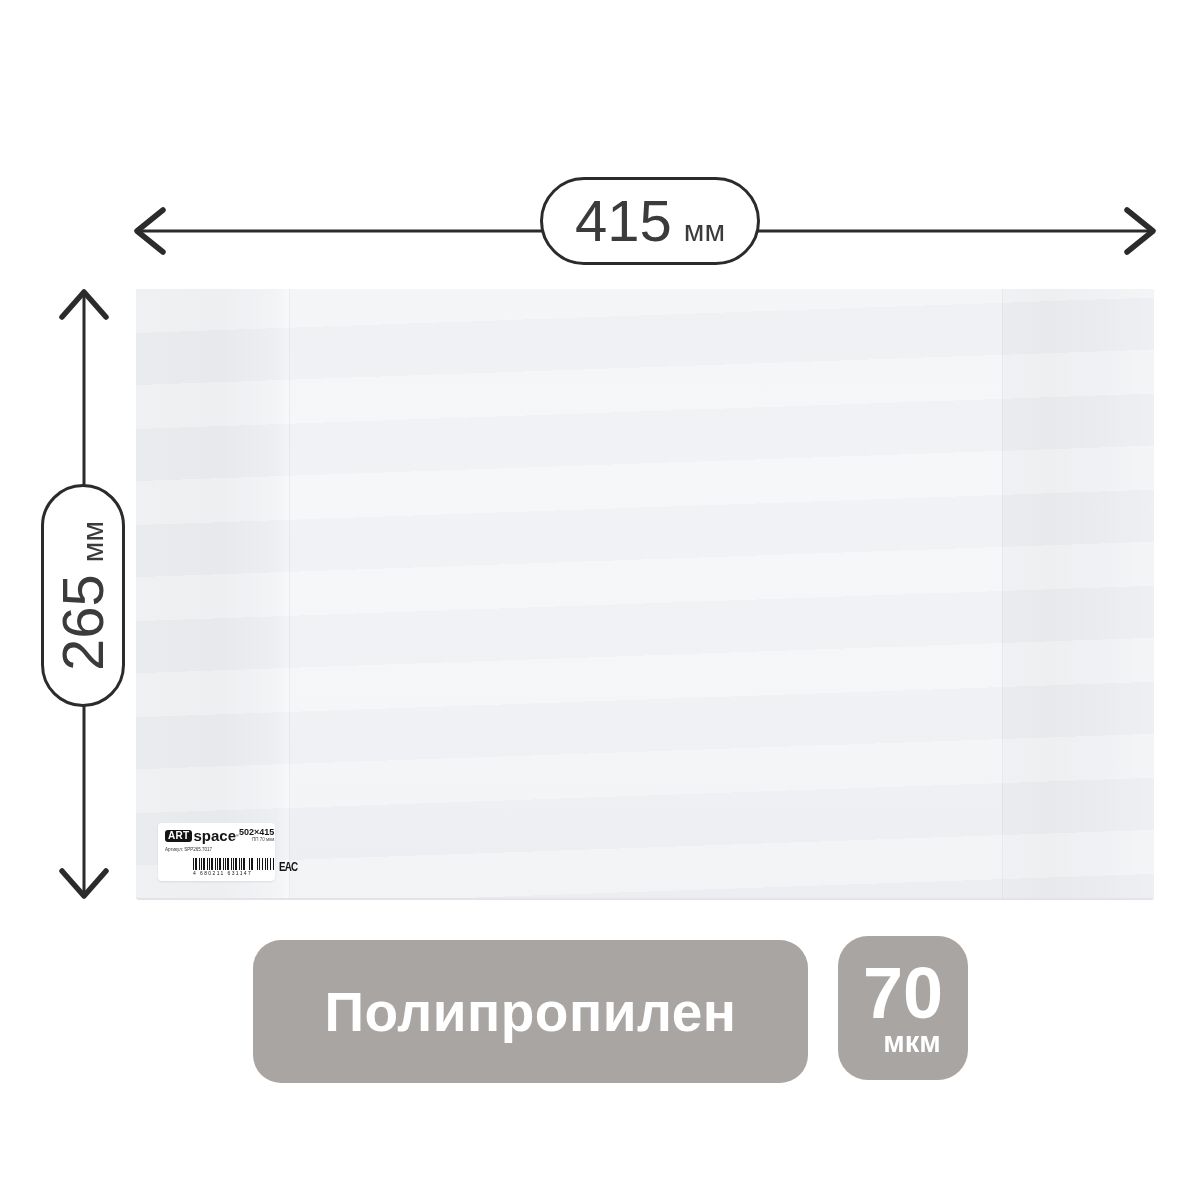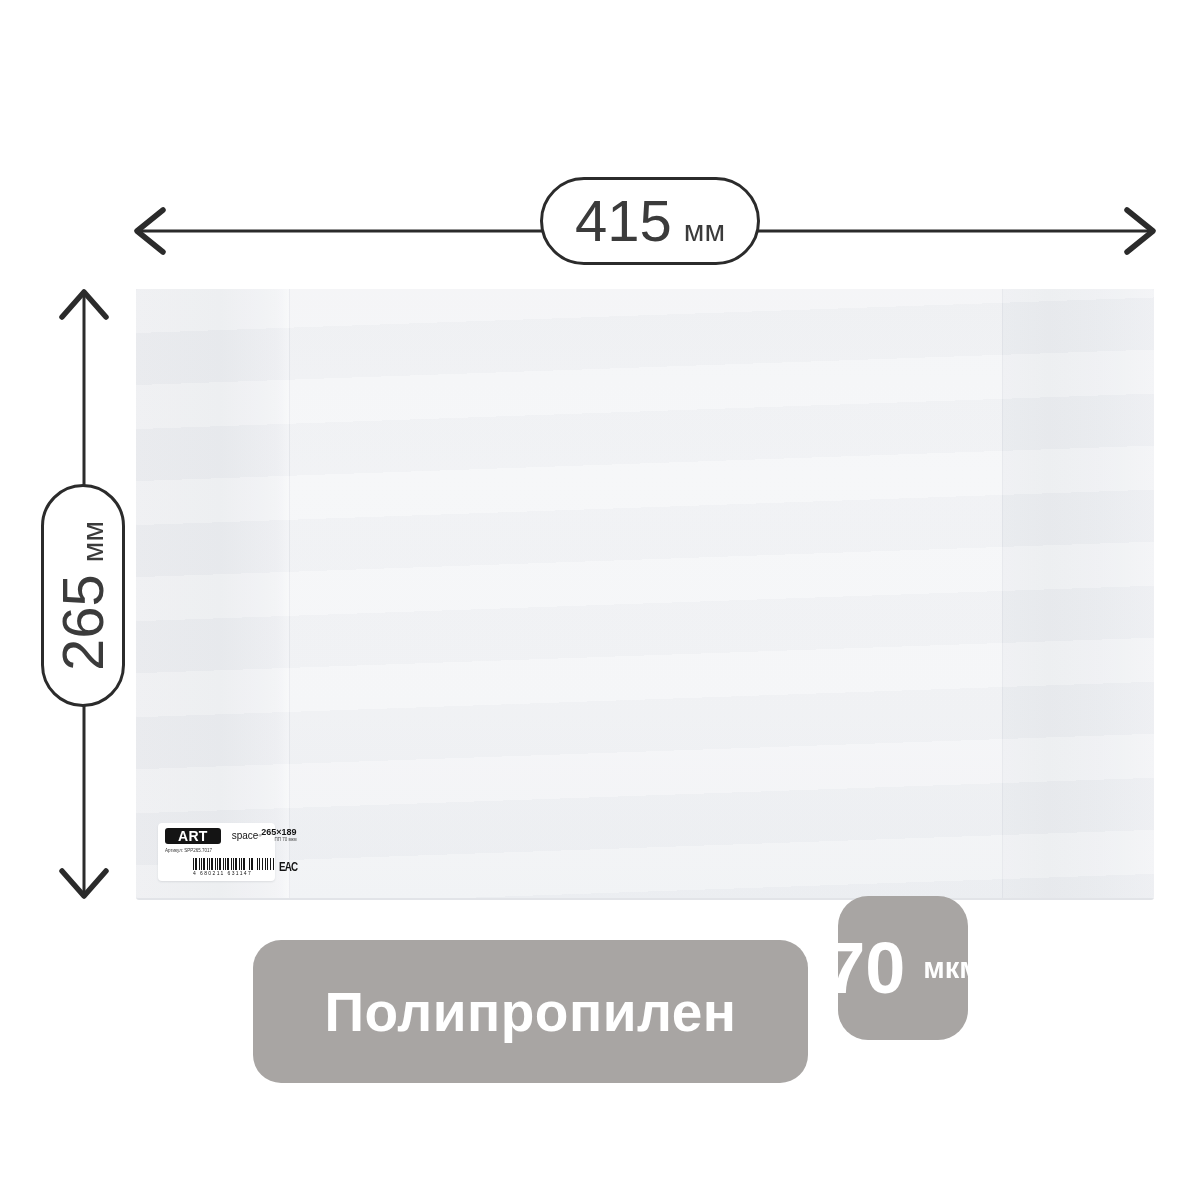--- a/index.html
+++ b/index.html
@@ -51,40 +51,40 @@
   }
 
   
   .label{
     position:absolute;left:22px;top:534px;width:117px;height:58px;background:#fff;
     border-radius:4px;box-shadow:0 1px 2px rgba(60,65,75,0.12);z-index:2;
     padding:5px 7px;box-sizing:border-box;display:flex;flex-direction:column;justify-content:space-between;
   }
   .label-top{display:flex;justify-content:space-between;align-items:flex-start;}
   .brand{display:flex;align-items:center;line-height:1;}
-  .brand-art{background:#141414;color:#fff;font-weight:700;font-size:14px;padding:1px 13px;border-radius:3px;letter-spacing:.3px;}
-  .brand-space{color:#141414;font-weight:400;font-size:10px;margin-left:11px;}
+  .brand-art{background:#141414;color:#fff;font-weight:700;font-size:10px;padding:1px 3px;border-radius:3px;letter-spacing:.3px;}
+  .brand-space{color:#141414;font-weight:700;font-size:15px;margin-left:1px;}
   .brand-reg{font-size:4px;color:#141414;vertical-align:top;line-height:1;}
   .size-block{text-align:right;line-height:1;}
   .size-text{font-weight:700;font-size:9px;color:#141414;}
   .spec-text{font-size:4.5px;color:#4a4a4a;margin-top:1px;}
   .article{font-size:4.5px;color:#333;line-height:1;}
   .label-bottom{display:flex;justify-content:space-between;align-items:center;padding-left:28px;}
   .barcode{display:flex;flex-direction:column;align-items:flex-start;}
   .bars{
     width:82px;height:12px;
     background:repeating-linear-gradient(90deg,#151515 0 1px,#fff 1px 2px,#151515 2px 3.5px,#fff 3.5px 5.5px,#151515 5.5px 6.5px,#fff 6.5px 8px);
   }
   .digits{font-size:5px;color:#141414;letter-spacing:1.4px;line-height:1;margin-top:1px;}
   .eac{font-size:12px;font-weight:700;color:#141414;letter-spacing:-1px;transform:scaleX(.82) scaleY(1.05);transform-origin:right bottom;line-height:1;}
 
   
   .badge{position:absolute;background:var(--badge-bg,#a8a5a3);color:var(--badge-text,#fff);display:flex;align-items:center;justify-content:center;z-index:3;}
   .badge-material{left:253px;top:940px;width:555px;height:143px;border-radius:28px;font-size:55px;font-weight:700;letter-spacing:.5px;}
-  .badge-thickness{left:838px;top:896px;width:130px;height:144px;border-radius:30px;}
+  .badge-thickness{left:838px;top:936px;width:130px;height:144px;border-radius:30px;flex-direction:column;}
   .tk-value{font-size:72px;font-weight:700;line-height:.95;}
   .tk-unit{font-size:29px;font-weight:700;line-height:1;margin-top:1px;margin-left:18px;}
 </style>
 </head>
 <body>
 
 <div class="canvas">
 
   <svg class="dims" width="1200" height="1200" viewBox="0 0 1200 1200" aria-hidden="true">
     <line class="dim-line" x1="140" y1="231" x2="1150" y2="231"></line>
@@ -101,21 +101,21 @@
     <div class="flap-right"></div>
 
     <div class="label">
       <div class="label-top">
         <div class="brand">
           <span class="brand-art">ART</span>
             <span class="brand-space">space</span>
             <span class="brand-reg">®</span>
         </div>
         <div class="size-block">
-          <div class="size-text">265×189</div>
+          <div class="size-text">502×415</div>
           <div class="spec-text">ПП 70 мкм</div>
         </div>
       </div>
       <div class="article">Артикул: SPP265.7017</div>
       <div class="label-bottom">
         <div class="barcode">
           <div class="bars"></div>
           <div class="digits">4 680211 631147</div>
         </div>
         <div class="eac">EAC</div>

